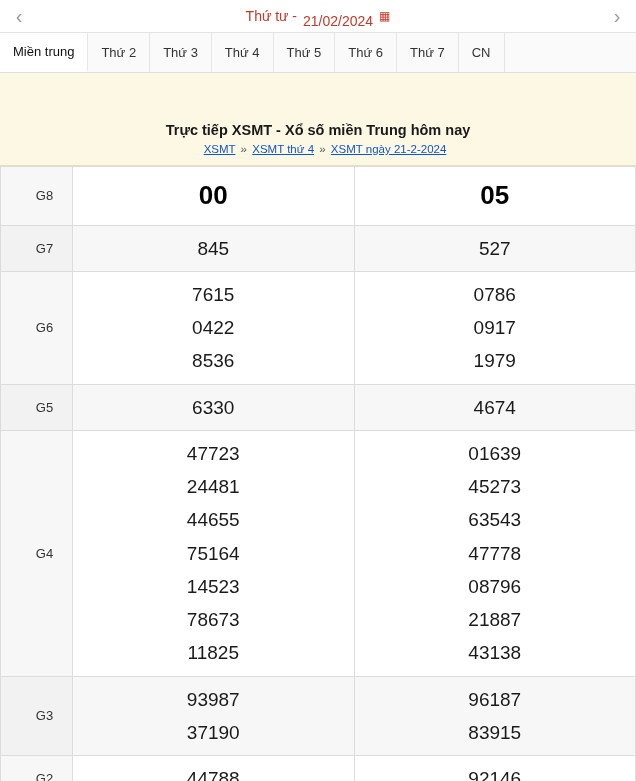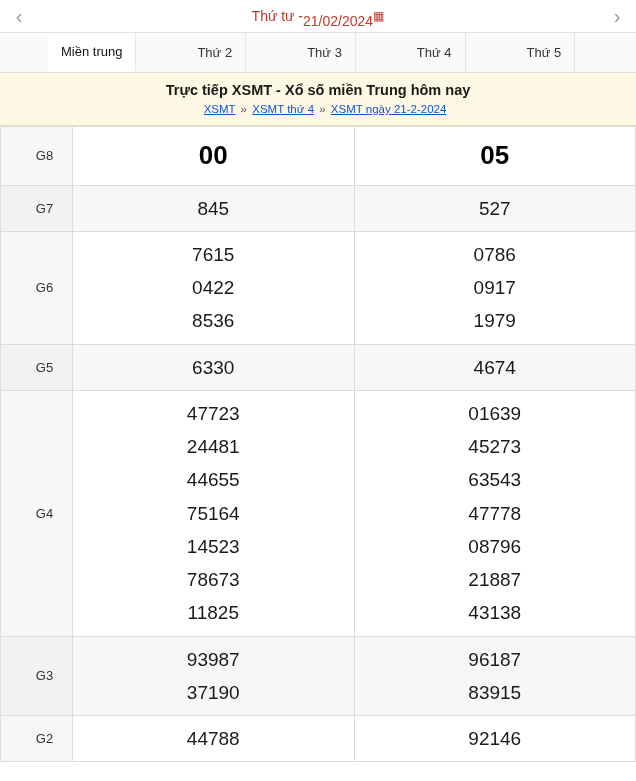--- a/index.html
+++ b/index.html
@@ -27,20 +27,21 @@
     color: #9a9a9a;
     font-size: 20px;
     line-height: 1;
     width: 18px;
     text-align: center;
     cursor: pointer;
   }
   .date-center {
     display: flex;
     align-items: center;
+    gap: 6px;
     font-size: 14px;
     color: #c0392b;
   }
   .date-center .dw { color: #c0392b; }
   .date-center .dnum { color: #c0392b; font-weight: 400; margin-top: 9px; }
   .cal-icon { font-size: 12px; color: #c0392b; }
 
   
   .tabs {
     display: flex;
@@ -52,21 +53,20 @@
     display: flex;
     align-items: center;
     justify-content: center;
     font-size: 13px;
     color: #333;
     padding: 0 13px;
     border-right: 1px solid #e6e6e6;
     background: #fafafa;
     white-space: nowrap;
     cursor: pointer;
-    margin-left: 48px;
   }
   .tab.active {
     background: #ffffff;
     border-bottom: 2px solid #ffffff;
     color: #111;
     position: relative;
     top: 0;
   }
 
   
@@ -74,20 +74,21 @@
     background: #fdf8e3;
     border-bottom: 1px solid #e8e0bd;
     padding: 9px 0 10px 0;
     text-align: center;
   }
   .main-title {
     font-size: 14.5px;
     font-weight: bold;
     color: #1a1a1a;
     margin-bottom: 5px;
+    margin-top: 40px;
   }
   .breadcrumb {
     font-size: 11.5px;
     color: #444;
     padding-left: 14px;
   }
   .breadcrumb a {
     color: #1155cc;
     text-decoration: underline;
   }

